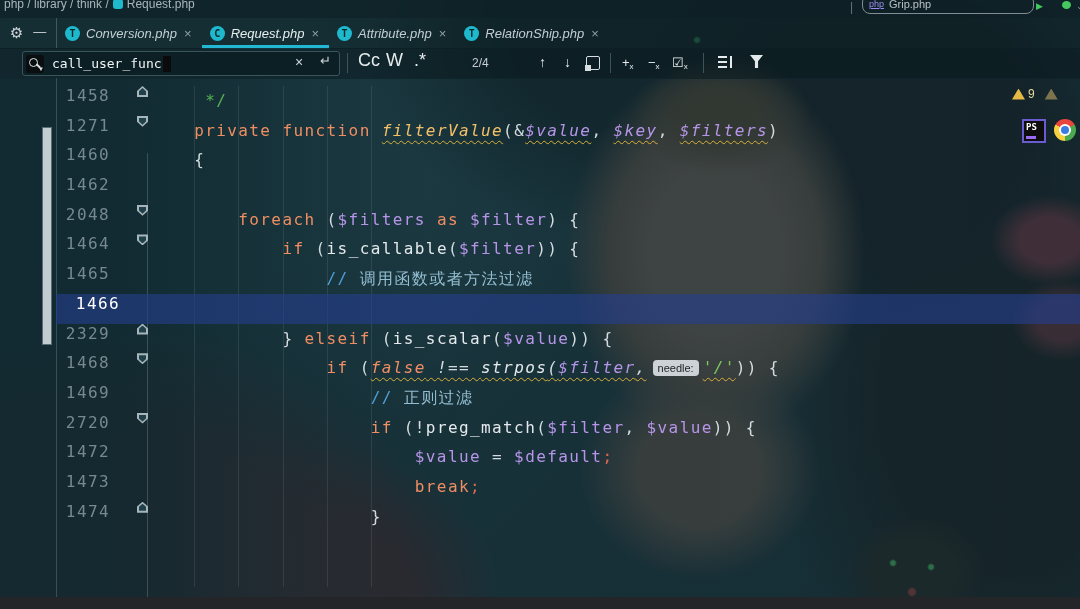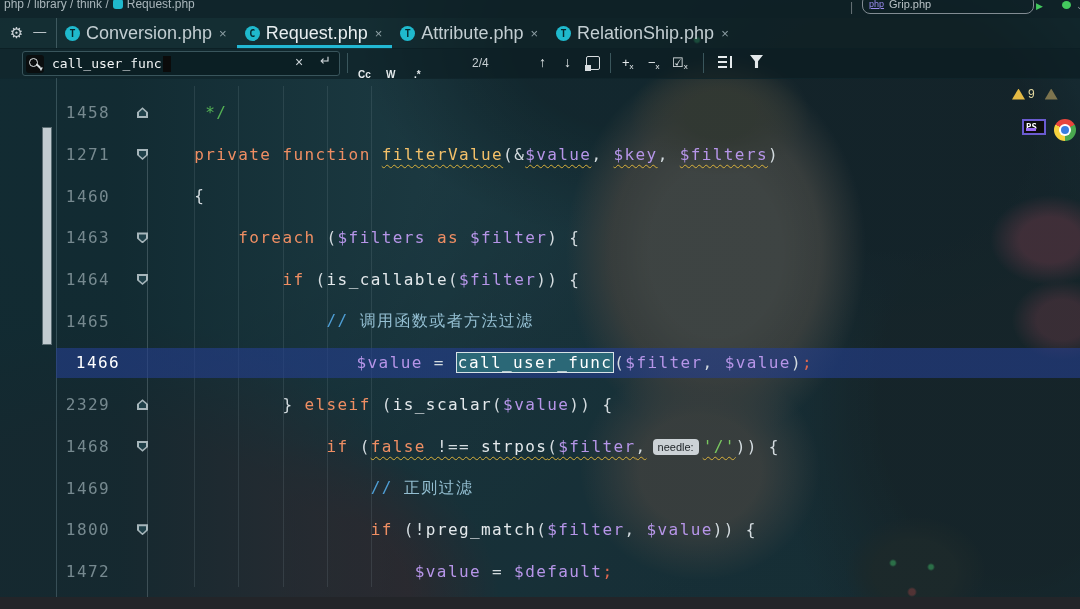--- a/index.html
+++ b/index.html
@@ -45,90 +45,90 @@
   #tabbar{position:absolute;left:0;top:18px;width:1080px;height:30px;background:rgba(15,37,42,.80);
     display:flex;align-items:stretch;border-bottom:1px solid rgba(5,16,20,.55);}
   #tools{width:56px;display:flex;align-items:center;justify-content:space-evenly;color:#cfd6da;
     border-right:1px solid rgba(140,170,178,.35);flex:none;}
   #tools .gear-icon{font-size:15px;}
   #tools .min-icon{font-size:13px;margin-top:-3px;}
   #tabs{display:flex;align-items:stretch;}
   .tab{display:flex;align-items:center;padding:0 10px 0 8px;position:relative;cursor:default;}
   .tab .ticon{width:15px;height:15px;border-radius:50%;background:#1fb9cd;color:#06282d;font:bold 10px/15px "DejaVu Sans Mono",monospace;
     text-align:center;margin-right:6px;flex:none;}
-  .tab .tlabel{font-size:18px;color:#c3ced2;white-space:nowrap;}
+  .tab .tlabel{font-size:13px;color:#c3ced2;white-space:nowrap;font-style:italic;}
   .tab.active .tlabel{color:#e8eef0;}
   .tab .tclose{color:#8fa0a6;font-size:13px;margin-left:7px;}
   .tab.active::after{content:"";position:absolute;left:0;right:0;bottom:-1px;height:4px;background:#22b8d4;}
 
   
   #searchbar{position:absolute;left:0;top:48px;width:1080px;height:30px;background:rgba(13,33,38,.86);
     border-bottom:1px solid rgba(0,0,0,.45);color:#dfe5e7;}
   #sfield{position:absolute;left:22px;top:3px;width:316px;height:23px;border:1px solid #39555c;border-radius:3px;
     background:rgba(8,26,30,.55);display:flex;align-items:center;}
   .mag-wrap{width:18px;height:18px;background:#0b0e0f;border-radius:3px;margin-left:3px;position:relative;flex:none;}
   .mag-wrap .lens{position:absolute;left:3px;top:3px;width:7px;height:7px;border:1.5px solid #dfe5e7;border-radius:50%;}
   .mag-wrap .handle{position:absolute;left:10px;top:10px;width:5px;height:1.5px;background:#dfe5e7;transform:rotate(45deg);}
   .mag-wrap .caret{position:absolute;right:0px;bottom:1px;color:#dfe5e7;font-size:6px;line-height:6px;}
   #squery{font:13px "DejaVu Sans Mono",monospace;color:#f2f5f6;margin-left:8px;white-space:pre;}
   #scursor{width:8px;height:16px;background:#0b0b0b;margin-left:1px;}
   #sclear{position:absolute;left:295px;top:6px;font-size:14px;color:#cfd6da;}
   #snl{position:absolute;left:320px;top:5px;font-size:13px;color:#cfd6da;}
   .sdiv{position:absolute;top:5px;width:1px;height:20px;background:#3a565c;}
-  .stoggle{position:absolute;top:21px;font-size:10px;font-weight:bold;color:#e6ebed;letter-spacing:0;}
+  .stoggle{position:absolute;top:2px;font-size:18px;font-weight:normal;color:#e6ebed;letter-spacing:0;}
   #scount{position:absolute;left:472px;top:8px;font-size:12px;color:#c6ced2;}
   .snav{position:absolute;top:6px;font-size:14px;color:#e6ebed;}
   .selall-icon{position:absolute;left:586px;top:8px;width:12px;height:12px;border:1.5px solid #d8dde0;border-radius:2px;}
   .selall-icon i{position:absolute;left:-2px;bottom:-2px;width:6px;height:6px;background:#d8dde0;}
   .occ{position:absolute;top:7px;font-size:13px;color:#e6ebed;}
   .occ i{font-style:normal;font-size:8px;vertical-align:-2px;}
   .filterlines-icon{position:absolute;left:718px;top:8px;width:14px;height:12px;}
   .filterlines-icon b{position:absolute;left:0;width:9px;height:2px;background:#e6ebed;}
   .filterlines-icon b:nth-child(2){top:5px;}
   .filterlines-icon b:nth-child(3){top:10px;}
   .filterlines-icon u{position:absolute;right:0;top:0;width:2px;height:12px;background:#e6ebed;}
   .funnel-icon{position:absolute;left:750px;top:7px;width:13px;height:13px;background:#e3e8ea;
     clip-path:polygon(0 0,100% 0,62% 48%,62% 100%,38% 100%,38% 48%);}
 
   
   #editor{position:absolute;left:0;top:78px;width:1080px;height:519px;
     background:linear-gradient(90deg,rgba(16,40,47,.85) 0 120px,rgba(16,40,47,.45) 280px,rgba(16,40,47,.12) 430px,rgba(16,40,47,.08) 100%),
     rgba(21,48,56,.62);}
   #lines{position:absolute;left:0;top:8px;width:1080px;}
-  .row{display:flex;height:29.7px;align-items:center;position:relative;margin-top:12px;}
+  .row{display:flex;height:29.7px;position:relative;}
   .row.cur{background:linear-gradient(90deg,rgba(0,0,0,0) 0 56px,rgba(36,62,141,.62) 56px);gap:10px;}
   .g-space{width:56px;flex:none;height:100%;}
   .g-num{width:54px;flex:none;text-align:right;color:#76898f;font:16px "DejaVu Sans Mono",monospace;letter-spacing:1.4px;}
   .row.cur .g-num{color:#ffffff;}
   .g-fold{width:40px;flex:none;display:flex;justify-content:flex-end;padding-right:2px;box-sizing:border-box;}
   .fold{width:11px;height:11px;position:relative;}
   .fold .o{position:absolute;inset:0;background:#a7b6bb;}
   .fold .i{position:absolute;inset:2px;background:#20414a;}
   .fold.down .o,.fold.down .i{clip-path:polygon(0 0,100% 0,100% 55%,50% 100%,0 55%);}
   .fold.up .o,.fold.up .i{clip-path:polygon(50% 0,100% 45%,100% 100%,0 100%,0 45%);}
   .code{white-space:pre;font:16px/29.7px "DejaVu Sans Mono",monospace;letter-spacing:1.4px;color:#d3dbdf;}
   .tk-p{color:#d3dbdf;} .tk-kw{color:#ef8e63;} .tk-fn{color:#f3c069;} .tk-f{color:#e4e9ec;}
   .tk-v{color:#b695e8;} .tk-cm{color:#54b154;} .tk-cs{color:#4f9fd6;} .tk-zh{color:#93bed1;}
   .tk-str{color:#79c860;} .tk-semi{color:#e0684f;}
-  .wy{text-decoration:underline wavy #d9b13b 1px;text-underline-offset:4px;}
+  .wy{text-decoration:underline wavy #d9b13b 1px;text-underline-offset:4px;font-style:italic;}
   .chip{display:inline-block;background:#ccd2d6;color:#20262a;border-radius:4px;padding:0 5px;margin:0 4px 0 6px;
     font:11px/16px "Liberation Sans",sans-serif;letter-spacing:0;vertical-align:1px;}
   .tk-match{background:#2b6877;border:1px solid #d7e2e6;color:#ffffff;padding:0 1px;}
   .guide{position:absolute;top:8px;bottom:10px;width:1px;background:rgba(163,186,193,.14);}
   #foldline{position:absolute;left:147px;top:75px;width:1px;height:498px;background:rgba(160,180,186,.28);}
   #paneldiv{position:absolute;left:56px;top:0;width:1px;height:519px;background:rgba(140,170,178,.30);}
   #lscroll{position:absolute;left:42px;top:49px;width:10px;height:218px;background:#c2ccd1;border:1px solid #5b6d73;box-sizing:border-box;}
 
   
   #inspect{position:absolute;left:1012px;top:9px;display:flex;align-items:center;}
   .warn-icon{width:13px;height:11px;background:#e4ba44;clip-path:polygon(50% 0,100% 100%,0 100%);margin-right:3px;}
   .warn-icon.dim{background:#7d744e;margin-left:10px;}
   #warncount{color:#e4d9a0;font-size:12px;}
   #fltoolbar{position:absolute;left:1022px;top:41px;display:flex;}
-  .ps-icon{width:24px;height:16px;background:#0d0d0d;border:2px solid #6a5bd0;box-sizing:border-box;position:relative;margin-right:8px;}
+  .ps-icon{width:24px;height:24px;background:#0d0d0d;border:2px solid #6a5bd0;box-sizing:border-box;position:relative;margin-right:8px;}
   .ps-icon span{position:absolute;left:2px;top:1px;font:bold 9px "DejaVu Sans Mono",monospace;color:#fff;letter-spacing:0;}
   .ps-icon i{position:absolute;left:2px;bottom:2px;width:10px;height:3px;background:#9b6bf2;}
   .chrome-icon{width:22px;height:22px;border-radius:50%;position:relative;
     background:conic-gradient(from -60deg,#e8453c 0 120deg,#4aa84f 0 240deg,#f7d23e 0 360deg);}
   .chrome-icon::before{content:"";position:absolute;left:5px;top:5px;width:12px;height:12px;border-radius:50%;background:#fff;}
   .chrome-icon::after{content:"";position:absolute;left:7px;top:7px;width:8px;height:8px;border-radius:50%;background:#3a7de0;}
 
   
   #statusbar{position:absolute;left:0;top:597px;width:1080px;height:12px;background:#232529;}
 </style>
@@ -252,21 +252,27 @@
           <div class="code"><span class="tk-p">    </span><span class="tk-kw">private</span><span class="tk-p"> </span><span class="tk-kw">function</span><span class="tk-p"> </span><span class="tk-fn wy">filterValue</span><span class="tk-p">(</span><span class="tk-p">&amp;</span><span class="tk-v wy">$value</span><span class="tk-p">, </span><span class="tk-v wy">$key</span><span class="tk-p">, </span><span class="tk-v wy">$filters</span><span class="tk-p">)</span></div>
         </div>
         <div class="row">
           <div class="g-space"></div>
           <div class="g-num">1460</div>
           <div class="g-fold"></div>
           <div class="code"><span class="tk-p">    {</span></div>
         </div>
         <div class="row">
           <div class="g-space"></div>
-          <div class="g-num">1463</div>
+          <div class="g-num">1462</div>
+          <div class="g-fold"></div>
+          <div class="code"></div>
+        </div>
+        <div class="row">
+          <div class="g-space"></div>
+          <div class="g-num">2048</div>
           <div class="g-fold">
             <span class="fold down">
               <i class="o"></i>
               <i class="i"></i>
             </span>
           </div>
           <div class="code"><span class="tk-p">        </span><span class="tk-kw">foreach</span><span class="tk-p"> (</span><span class="tk-v">$filters</span><span class="tk-p"> </span><span class="tk-kw">as</span><span class="tk-p"> </span><span class="tk-v">$filter</span><span class="tk-p">) {</span></div>
         </div>
         <div class="row">
           <div class="g-space"></div>
@@ -282,21 +288,20 @@
         <div class="row">
           <div class="g-space"></div>
           <div class="g-num">1465</div>
           <div class="g-fold"></div>
           <div class="code"><span class="tk-p">                </span><span class="tk-cs">// </span><span class="tk-zh">调用函数或者方法过滤</span></div>
         </div>
         <div class="row cur">
           <div class="g-space"></div>
           <div class="g-num">1466</div>
           <div class="g-fold"></div>
-          <div class="code"><span class="tk-p">                </span><span class="tk-v">$value</span><span class="tk-p"> = </span><span class="tk-match">call_user_func</span><span class="tk-p">(</span><span class="tk-v">$filter</span><span class="tk-p">, </span><span class="tk-v">$value</span><span class="tk-p">)</span><span class="tk-semi">;</span></div>
         </div>
         <div class="row">
           <div class="g-space"></div>
           <div class="g-num">2329</div>
           <div class="g-fold">
             <span class="fold up">
               <i class="o"></i>
               <i class="i"></i>
             </span>
           </div>
@@ -314,21 +319,21 @@
           <div class="code"><span class="tk-p">                </span><span class="tk-kw">if</span><span class="tk-p"> (</span><span class="tk-kw wy">false</span><span class="tk-p wy"> !== </span><span class="tk-f wy">strpos</span><span class="tk-p wy">(</span><span class="tk-v wy">$filter</span><span class="tk-p wy">,</span><span class="chip">needle:</span><span class="tk-str wy">'/'</span><span class="tk-p">)) {</span></div>
         </div>
         <div class="row">
           <div class="g-space"></div>
           <div class="g-num">1469</div>
           <div class="g-fold"></div>
           <div class="code"><span class="tk-p">                    </span><span class="tk-cs">// </span><span class="tk-zh">正则过滤</span></div>
         </div>
         <div class="row">
           <div class="g-space"></div>
-          <div class="g-num">1800</div>
+          <div class="g-num">2720</div>
           <div class="g-fold">
             <span class="fold down">
               <i class="o"></i>
               <i class="i"></i>
             </span>
           </div>
           <div class="code"><span class="tk-p">                    </span><span class="tk-kw">if</span><span class="tk-p"> (!</span><span class="tk-f">preg_match</span><span class="tk-p">(</span><span class="tk-v">$filter</span><span class="tk-p">, </span><span class="tk-v">$value</span><span class="tk-p">)) {</span></div>
         </div>
         <div class="row">
           <div class="g-space"></div>

